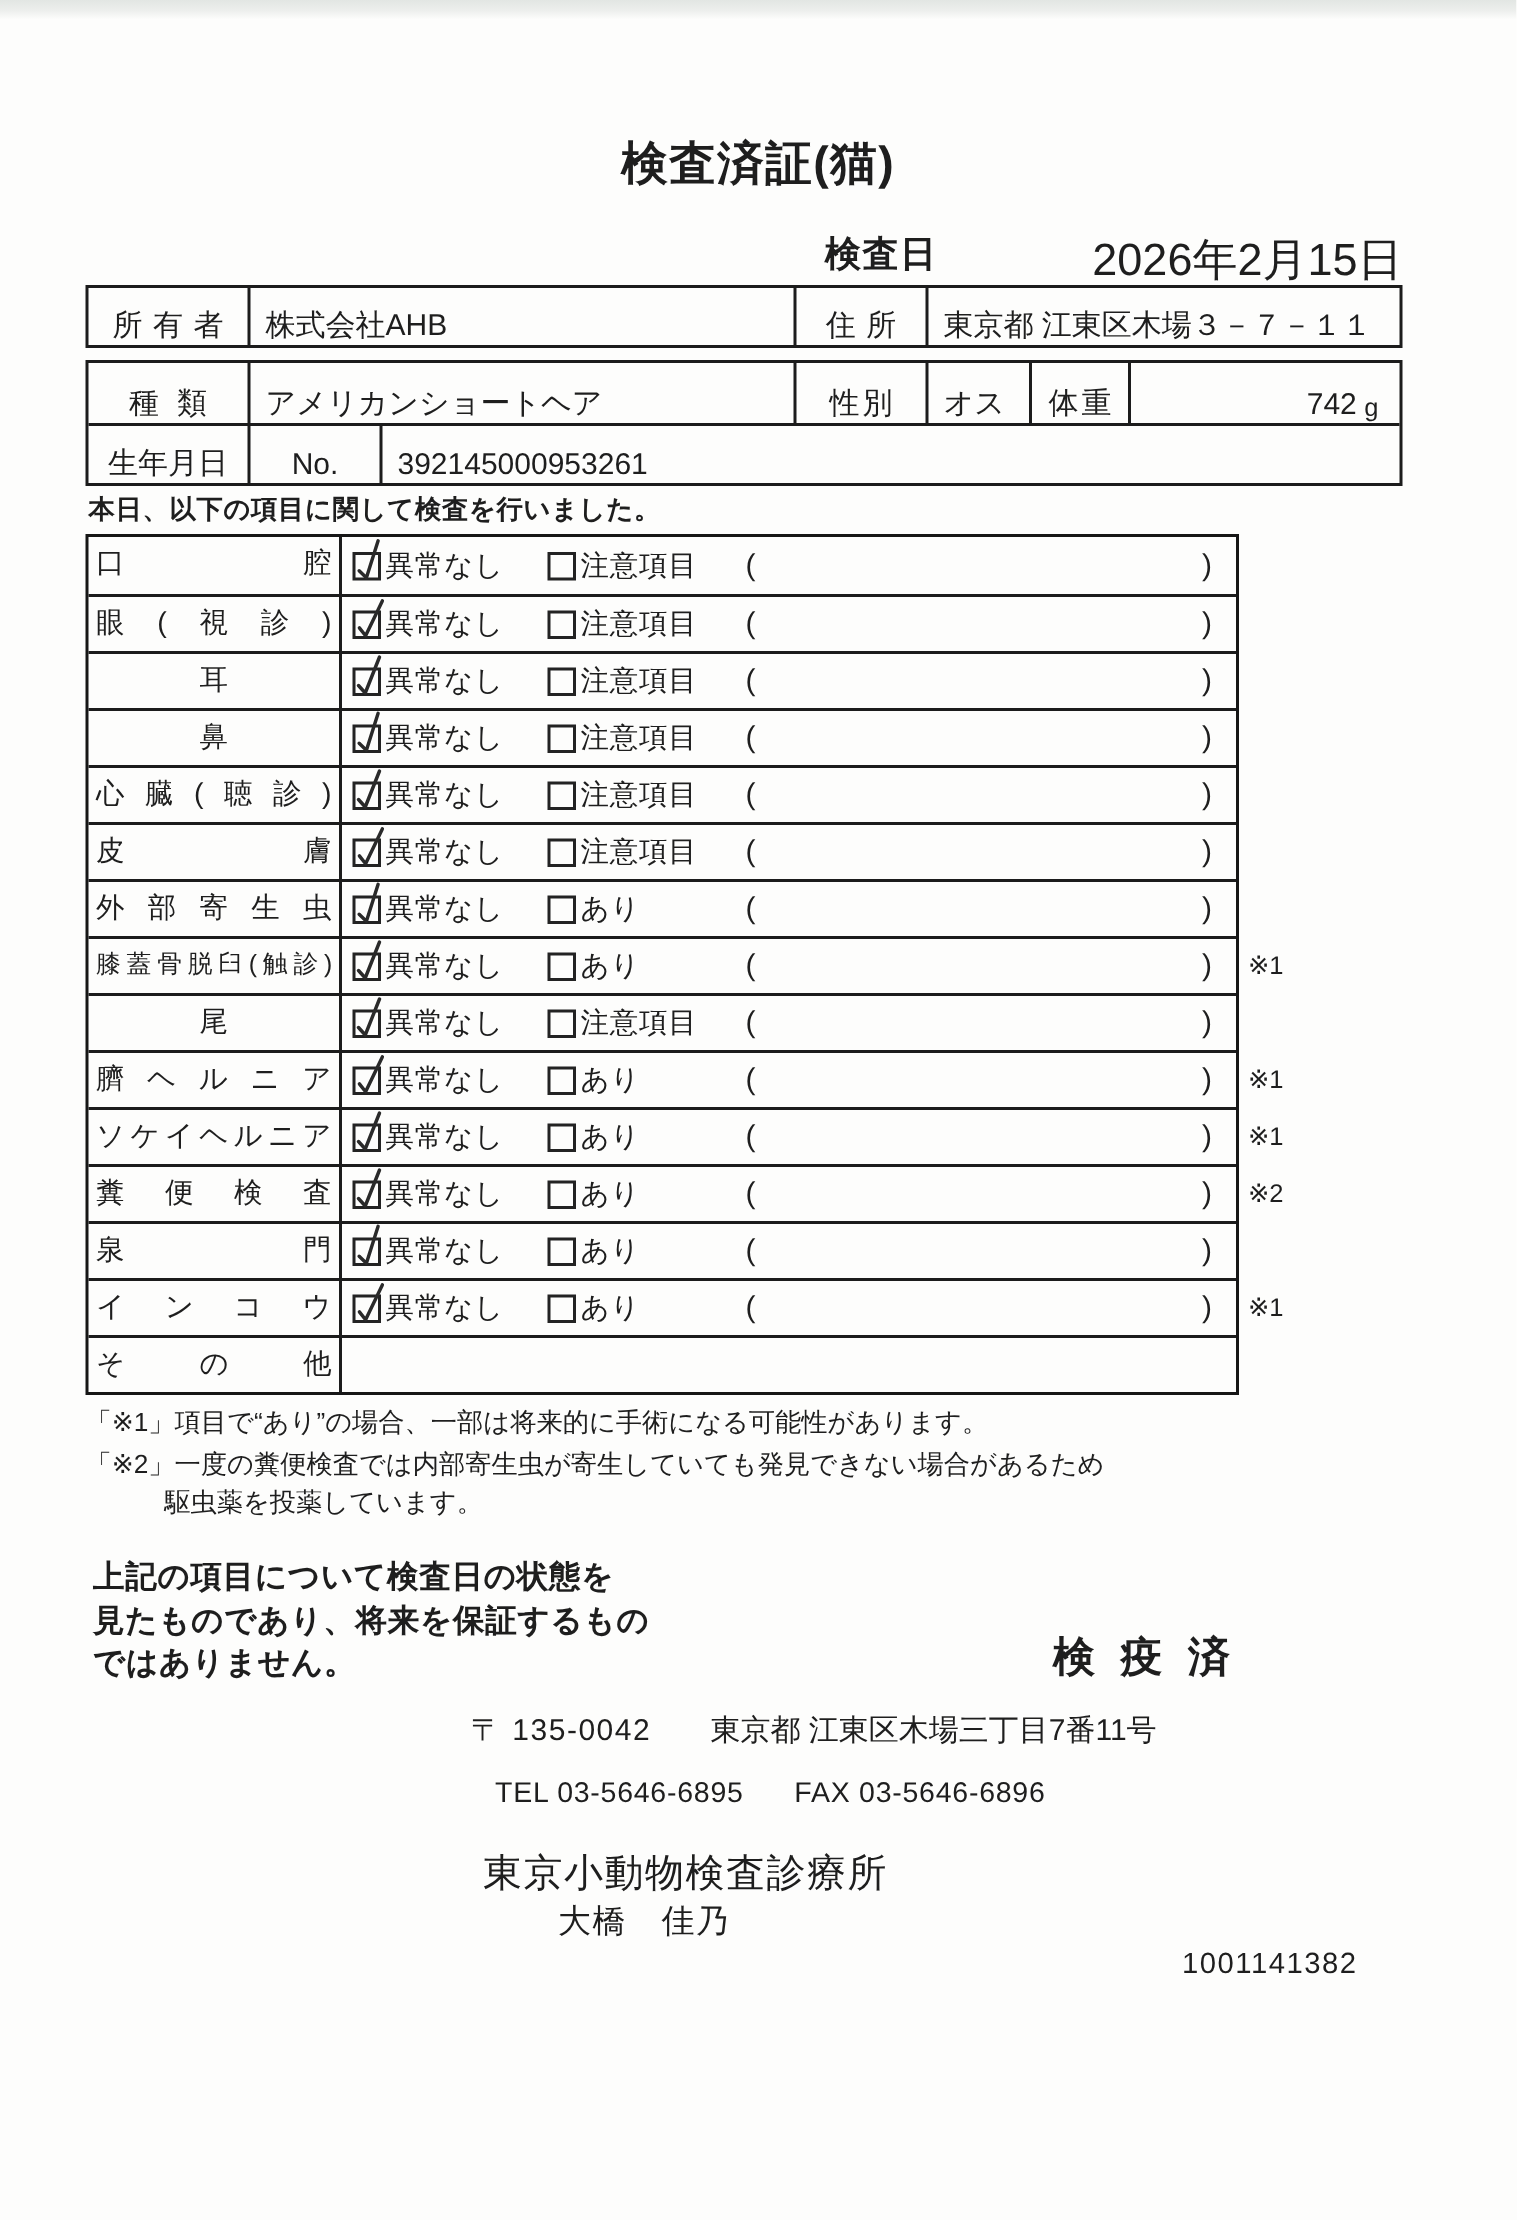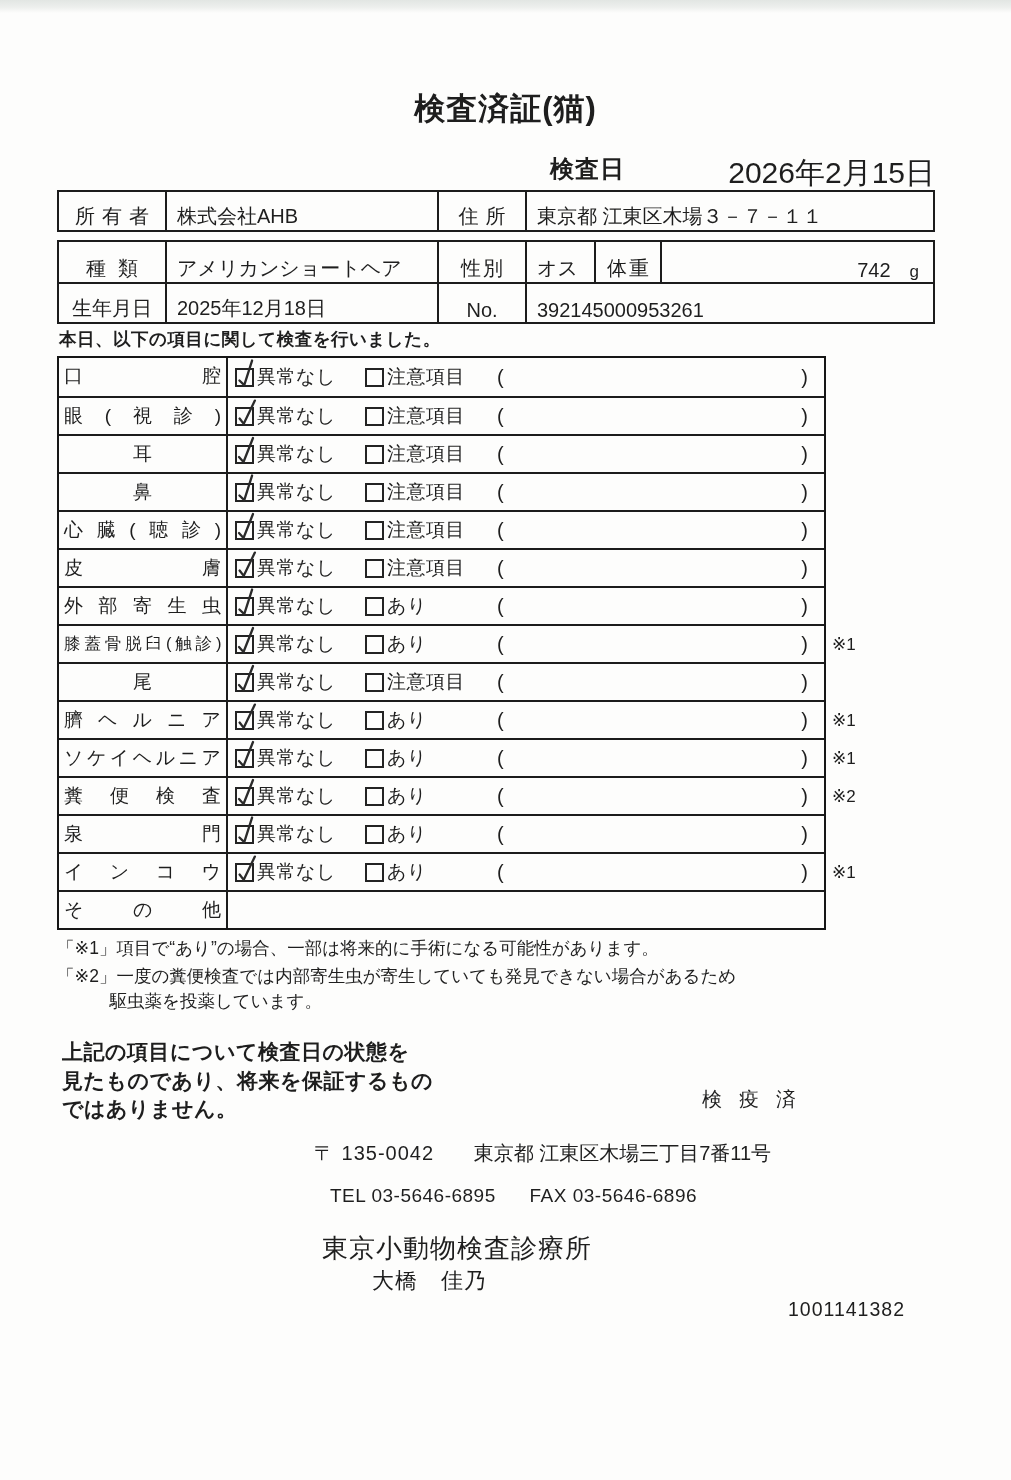--- a/index.html
+++ b/index.html
@@ -21,29 +21,29 @@
   .tbl{position:absolute;left:57px;width:878px;border:2px solid #1c1c1c;box-sizing:border-box}
   .owner-tbl{top:190px}
   .pet-tbl{top:240px}
   .trow{display:flex;height:38px;box-sizing:border-box}
   .pet-tbl .trow{height:40px}
   .pet-tbl .r2{border-top:2px solid #1c1c1c}
   .cell{display:flex;align-items:flex-end;box-sizing:border-box;border-left:2px solid #1c1c1c;
     padding:0 10px;font-size:20px;white-space:nowrap;overflow:hidden}
   .cell:first-child{border-left:none}
   .w-lab{width:106px;justify-content:center}
-  .w-val{width:272px}
+  .w-val{width:364px}
   .w-sub{width:88px;justify-content:center}
   .w-sex{width:69px}
   .w-wt{width:66px;justify-content:center;padding:0 4px}
   .w-rest{flex:1}
   .ls7{letter-spacing:7px;padding-left:7px}
   .ls12{letter-spacing:12px;padding-left:12px}
   .ls2{letter-spacing:2px;padding-left:2px}
-  .weight-cell{justify-content:flex-end;padding-right:14px;gap:19px}
+  .weight-cell{justify-content:flex-end;padding-right:14px;gap:5px}
   .unit{font-size:17px}
 
   .intro{position:absolute;left:59px;top:327px;font-size:17.5px;font-weight:600;letter-spacing:.5px}
 
   
   .checklist{position:absolute;left:57px;top:356px;width:769px;border:2px solid #161616;box-sizing:border-box}
   .cl-row{position:relative;display:flex;height:38px;box-sizing:border-box}
   .cl-row + .cl-row{border-top:2px solid #1c1c1c}
   .cl-label{width:169px;box-sizing:border-box;border-right:2px solid #1c1c1c;
     font-size:19px;line-height:35px;padding:0 5px;white-space:nowrap;overflow:hidden}
@@ -64,21 +64,21 @@
   .spacer{flex:1}
   .note{position:absolute;left:calc(100% + 8px);top:50%;transform:translateY(-50%);
     font-size:17px;white-space:nowrap}
 
   .footnotes{position:absolute;left:57px;top:936px;font-size:17.5px;line-height:25px}
   .pre{white-space:pre-line}
   .fn + .fn{margin-top:3px}
 
   .disclaimer{position:absolute;left:62px;top:1038px;font-size:21px;font-weight:600;
     line-height:28.5px;letter-spacing:.5px}
-  .stamp{position:absolute;left:702px;top:1086px;font-size:20px;letter-spacing:17px;font-weight:400}
+  .stamp{position:absolute;left:702px;top:1086px;font-size:28px;letter-spacing:17px;font-weight:700}
   .addr-line{position:absolute;left:314px;top:1140px;font-size:20px}
   .postal{margin-right:34px;letter-spacing:1px}
   .tel-line{position:absolute;left:330px;top:1185px;font-size:19px;letter-spacing:.5px}
   .tel{margin-right:28px}
   .clinic-name{position:absolute;left:322px;top:1231px;font-size:26px;letter-spacing:1px}
   .vet-name{position:absolute;left:372px;top:1266px;font-size:22px;letter-spacing:1px}
   .serial{position:absolute;left:788px;top:1298px;font-size:19.5px;letter-spacing:1px}
 </style>
 </head>
 <body>
@@ -126,23 +126,20 @@
       </div>
       <div class="cell w-rest weight-cell">
         <span>742</span>
         <span class="unit">g</span>
       </div>
     </div>
     <div class="trow r2">
       <div class="cell w-lab">
         <span>生年月日</span>
       </div>
-      <div class="cell w-val">
-        <span>2025年12月18日</span>
-      </div>
       <div class="cell w-sub">
         <span>No.</span>
       </div>
       <div class="cell w-rest">
         <span>392145000953261</span>
       </div>
     </div>
   </div>
 
   <div class="intro">本日、以下の項目に関して検査を行いました。</div>

